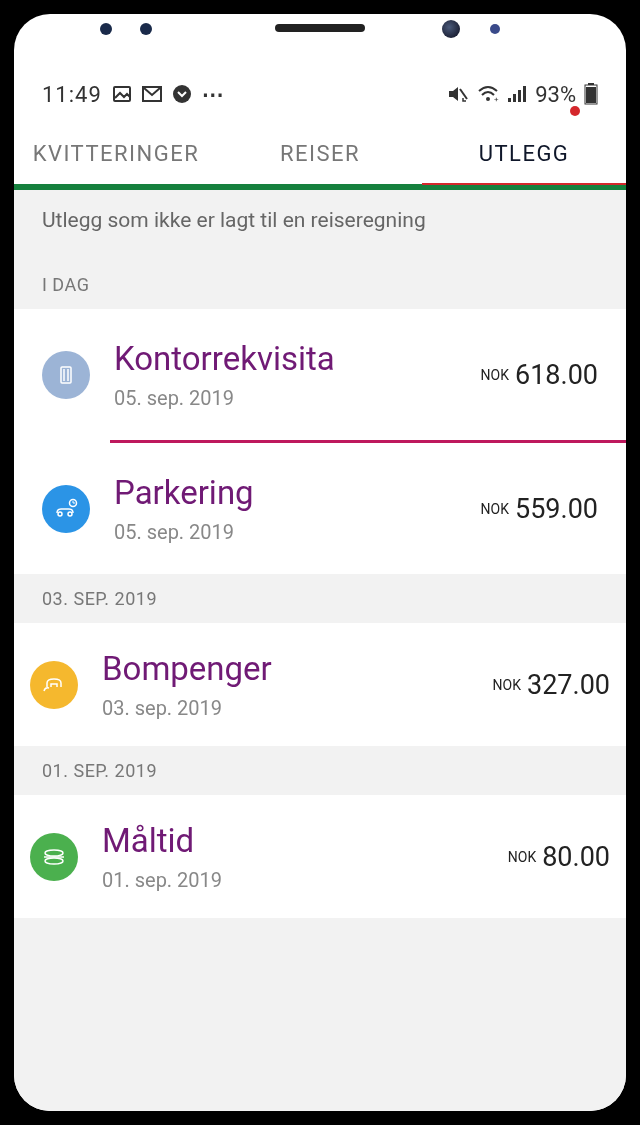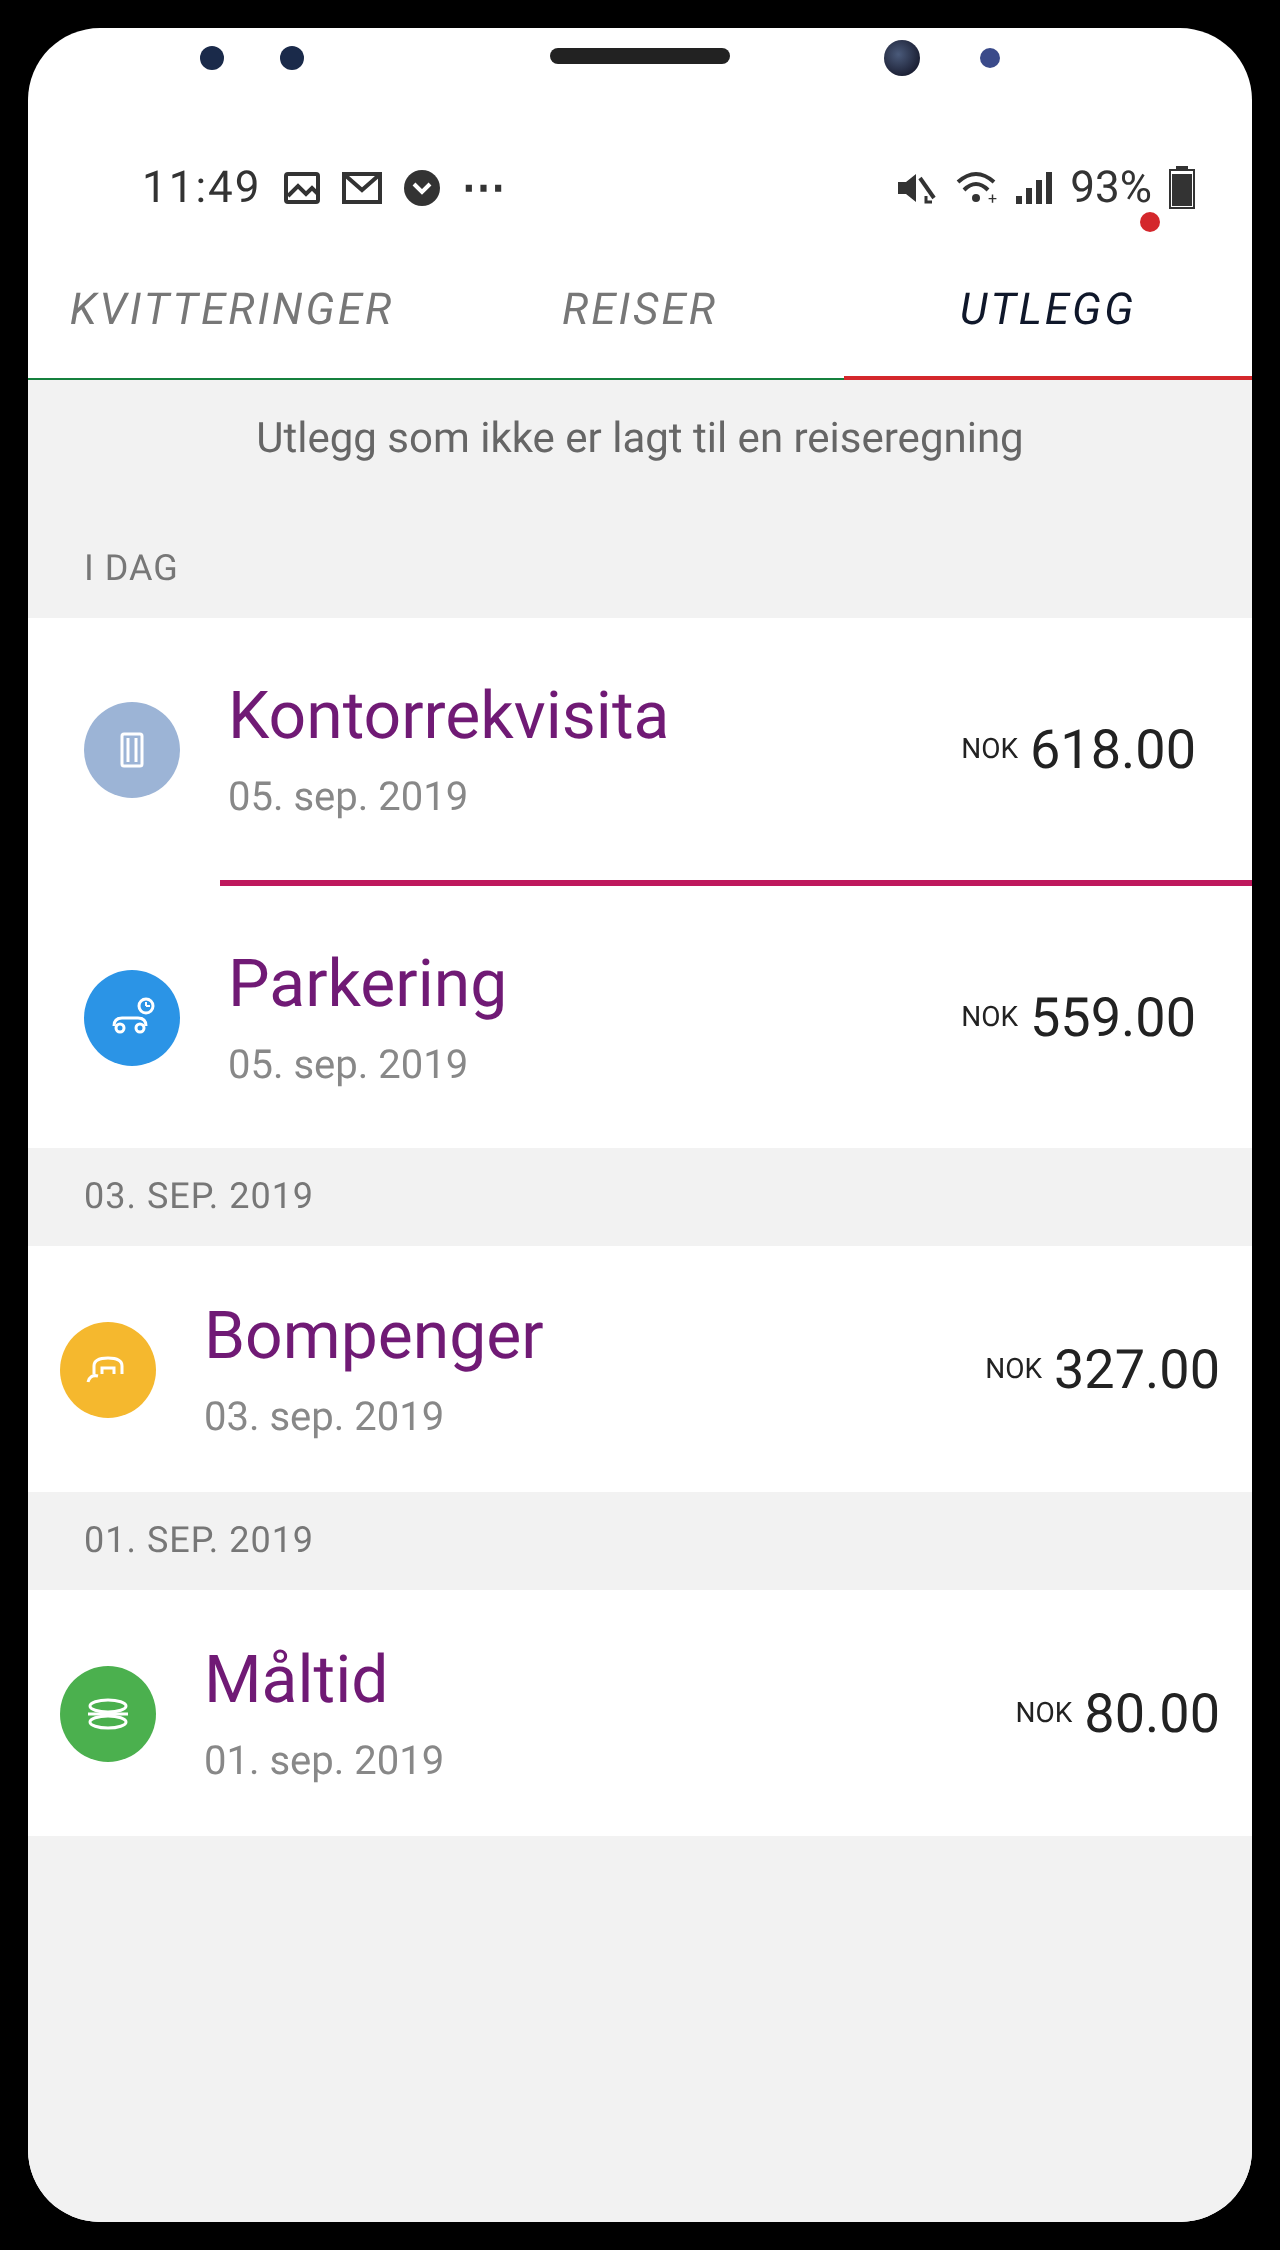--- a/index.html
+++ b/index.html
@@ -93,28 +93,27 @@
       color: #333;
       font-size: 22px;
     }
     .status-right {
       display: flex;
       align-items: center;
       gap: 8px;
       color: #333;
       font-size: 22px;
     }
-    .status-time { font-weight: 400; letter-spacing: 1px; margin-left: 29px; }
+    .status-time { font-weight: 400; letter-spacing: 1px; }
     .status-icon { display: inline-flex; }
     .tabs {
       display: flex;
       height: 68px;
-      border-bottom: 1px solid #15803d;
+      border-bottom: 6px solid #15803d;
       position: relative;
-      font-style: italic;
     }
     .tab {
       flex: 1;
       display: flex;
       align-items: center;
       justify-content: center;
       font-size: 22px;
       letter-spacing: 1.5px;
       color: #777;
       font-weight: 400;
@@ -154,21 +153,20 @@
       height: 72px;
       background: #e6e6e6;
       border: none;
       border-radius: 36px;
       font-size: 24px;
       letter-spacing: 1px;
       color: #555;
       font-weight: 400;
     }
     .info-text {
-      text-align: center;
       color: #666;
       font-size: 21px;
       padding: 18px 28px 28px 28px;
     }
     .section-header {
       padding: 14px 28px;
       color: #777;
       font-size: 18px;
       letter-spacing: 0.5px;
       background: #f2f2f2;

